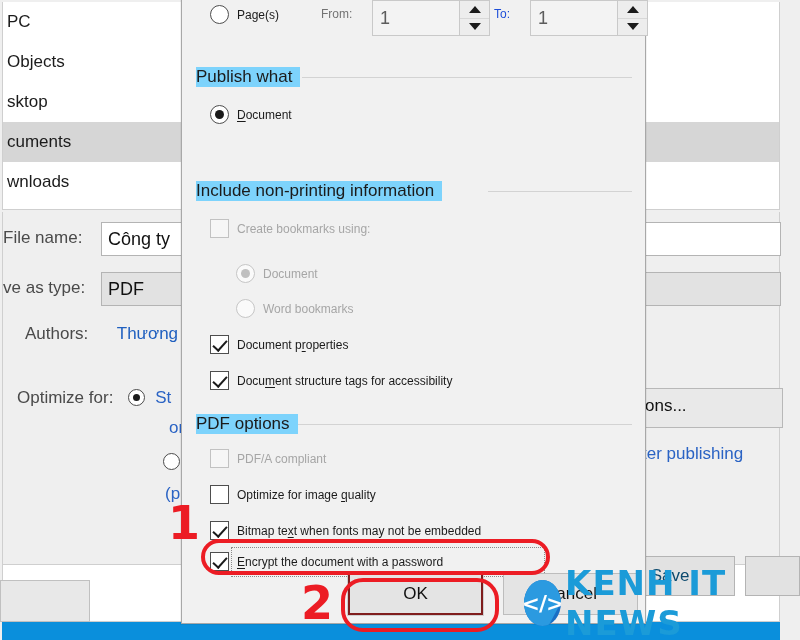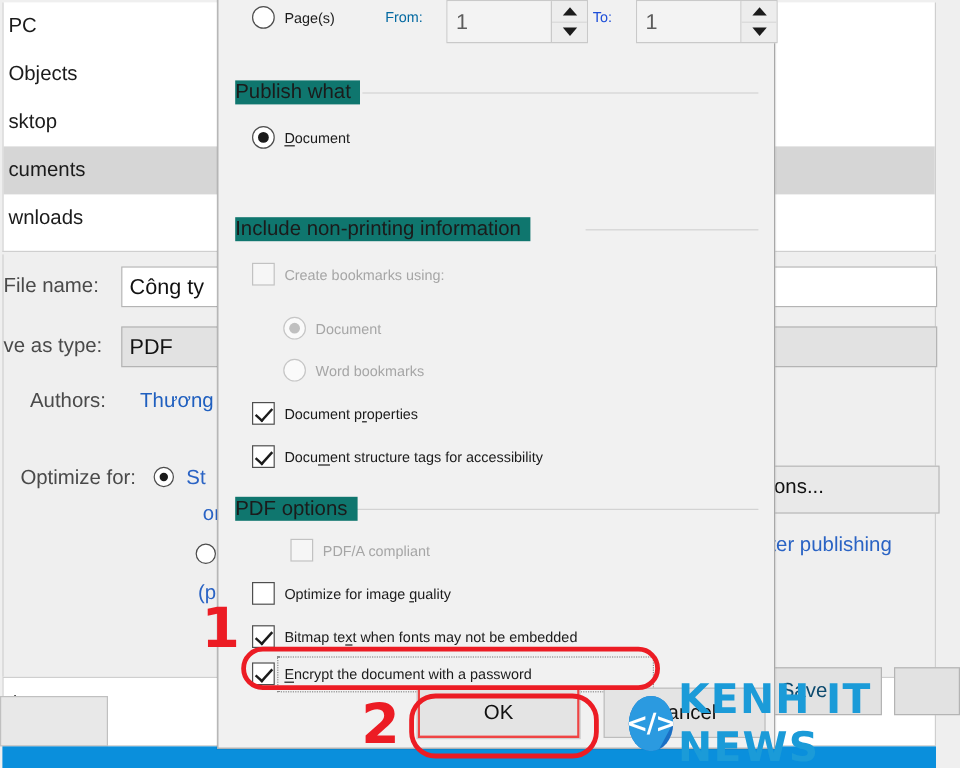--- a/index.html
+++ b/index.html
@@ -83,21 +83,21 @@
 
   
   .fg-dialog {
     position: absolute; left: 181px; top: -12px; width: 465px; height: 636px;
     background: #f1f1f1; border: 1px solid #a8a8a8;
     box-shadow: 0 0 0 1px rgba(0,0,0,0.05);
   }
   .fg-inner { position: absolute; left: 0; top: 0; right: 0; bottom: 0; }
 
   .grp-title {
-    position: absolute; font-size: 17px; color: #1b1b1b; background: #0f766e;
+    position: absolute; font-size: 17px; color: #1b1b1b; background: #7dd3fc;
     padding-right: 8px; white-space: nowrap; z-index: 2;
   }
   .grp-line {
     position: absolute; height: 1px; background: #d3d3d3; z-index: 1;
   }
 
   .row { position: absolute; white-space: nowrap; display: flex; align-items: center; }
   .ck {
     display: inline-block; width: 19px; height: 19px;
     border: 1px solid #4e4e4e; background: #ffffff; position: relative;
@@ -141,21 +141,21 @@
   .spin-b + .spin-b { border-top: 1px solid #d8d8d8; }
   .tri-up { width: 0; height: 0; border-left: 6px solid transparent; border-right: 6px solid transparent; border-bottom: 7px solid #1b1b1b; }
   .tri-dn { width: 0; height: 0; border-left: 6px solid transparent; border-right: 6px solid transparent; border-top: 7px solid #1b1b1b; }
 
   .focus-box {
     position: absolute; border: 1px dotted #8a8a8a; background: transparent;
   }
 
   .ok-btn {
     position: absolute; left: 166px; top: 584px; width: 135px; height: 42px;
-    background: #e4e4e4; border: 2px solid #ef4444; outline: 1px solid #cfcfcf;
+    background: #e4e4e4; border: 2px solid #7f1d1d; outline: 1px solid #cfcfcf;
     font-size: 17px; color: #111; line-height: 38px; text-align: center;
   }
   .cancel-btn {
     position: absolute; left: 321px; top: 584px; width: 135px; height: 42px;
     background: #e4e4e4; border: 1px solid #bdbdbd;
     font-size: 17px; color: #111; line-height: 40px; text-align: center;
   }
 
   
   .ann-num {
@@ -262,21 +262,21 @@
   </div>
 
   <div class="fg-dialog">
     <div class="fg-inner">
 
       <div class="row" style="left:28px; top:16px;">
         <span class="rd"></span>
         <span class="lbl">Page(s)</span>
       </div>
       <div class="row" style="left:139px; top:18px;">
-        <span class="lbl" style="color:#0369a1;">From:</span>
+        <span class="lbl" style="color:#737373;">From:</span>
       </div>
       <div class="spin-wrap" style="left:190px; top:11px;">
         <div class="spin-val">1</div>
         <div class="spin-btns">
           <div class="spin-b">
               <span class="tri-up"></span>
             </div>
           <div class="spin-b">
               <span class="tri-dn"></span>
             </div>
@@ -325,21 +325,21 @@
         <span class="lbl">Document p<span class="u">r</span>operties</span>
       </div>
       <div class="row" style="left:28px; top:382px;justify-content:flex-end;">
         <span class="ck on"></span>
         <span class="lbl">Docu<span class="u">m</span>ent structure tags for accessibility</span>
       </div>
 
       <div class="grp-title" style="left:14px; top:425px;">PDF options</div>
       <div class="grp-line" style="left:110px; top:435px; width:340px;"></div>
 
-      <div class="row" style="left:28px; top:460px;margin-left:32px;">
+      <div class="row" style="left:28px; top:460px;">
         <span class="ck dis"></span>
         <span class="lbl dis">PDF/A compliant</span>
       </div>
       <div class="row" style="left:28px; top:496px;">
         <span class="ck"></span>
         <span class="lbl">Optimize for image <span class="u">q</span>uality</span>
       </div>
       <div class="row" style="left:28px; top:532px;">
         <span class="ck on"></span>
         <span class="lbl">Bitmap te<span class="u">x</span>t when fonts may not be embedded</span>

